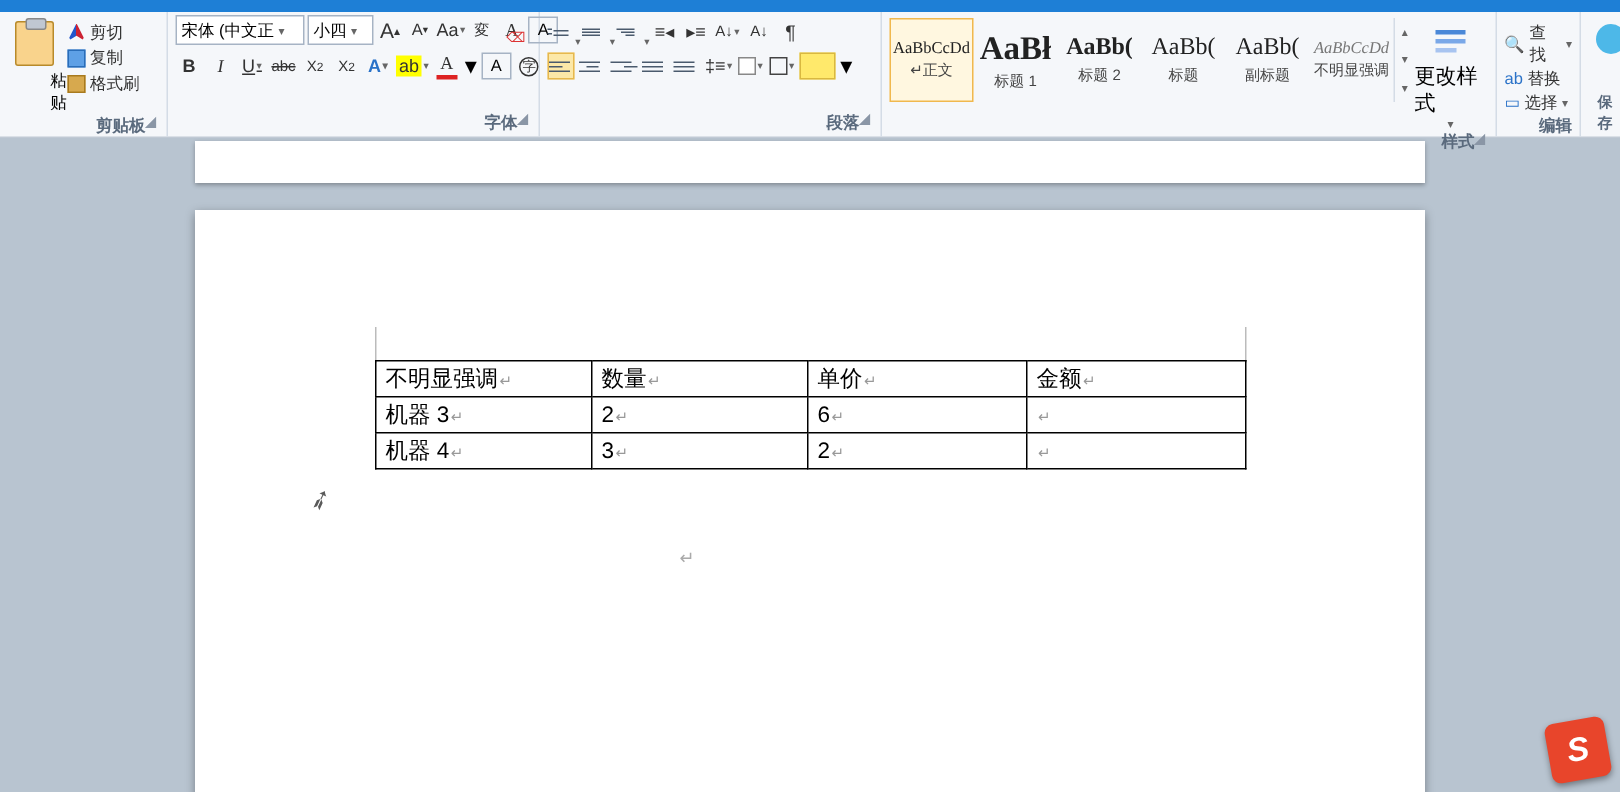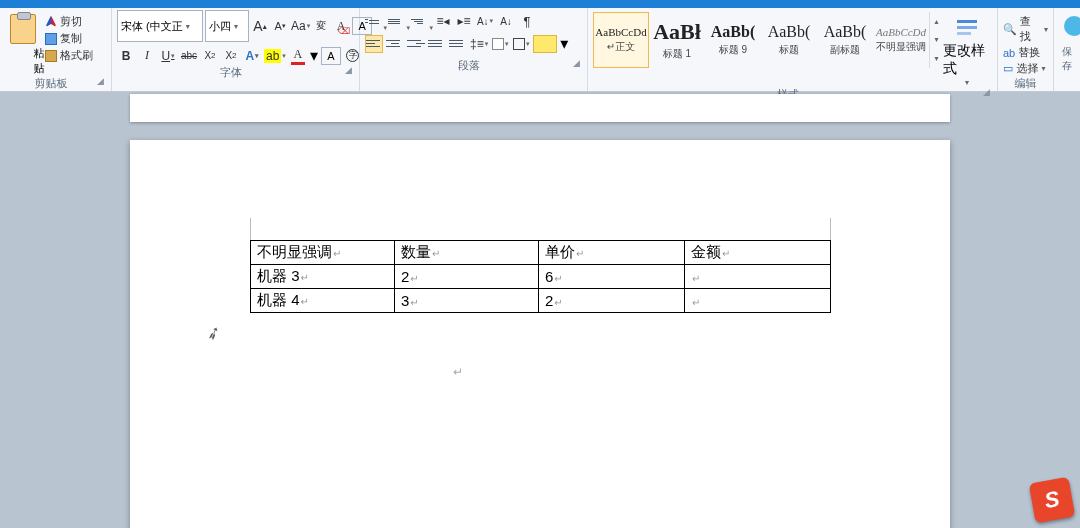--- a/index.html
+++ b/index.html
@@ -5,38 +5,38 @@
 * { margin: 0; padding: 0; box-sizing: border-box; font-family: "Microsoft YaHei", SimSun, Arial, sans-serif; }
 body { background: #b8c4d0; overflow: hidden; width: 1080px; height: 528px; position: relative; }
 
 
 .tabs { height: 8px; background: #1e7fd6; display: flex; align-items: flex-end; padding-left: 40px; }
 
 
 .ribbon { height: 84px; background: #f5f7fa; border-bottom: 1px solid #c0c9d4; display: flex; position: relative; }
 .ribbon-group { border-right: 1px solid #d4dce6; height: 100%; display: flex; flex-direction: column; justify-content: space-between; padding: 2px 5px 0 5px; }
 .group-body { flex: 1; display: flex; align-items: flex-start; }
-.group-label { text-align: center; font-size: 11px; color: #5a6a7d; padding-bottom: 18px; }
+.group-label { text-align: right; font-size: 11px; color: #5a6a7d; padding-bottom: 2px; font-weight: bold; }
 .group-label .corner { float: right; font-size: 9px; color: #8a96a6; margin-right: 2px; }
 
 
 .paste-btn { display: flex; flex-direction: column; align-items: center; width: 36px; padding-top: 4px; }
 .paste-icon { width: 26px; height: 30px; background: #f9d38c; border: 1px solid #b88a2a; border-radius: 2px; position: relative; }
 .paste-icon::before { content:""; position:absolute; top:-3px; left:6px; width:12px; height:6px; background:#c0c7d2; border:1px solid #888; border-radius:2px; }
 .paste-lbl { font-size: 11px; margin-top: 2px; margin-left: 32px; }
 .clip-side { display:flex; flex-direction:column; gap:2px; margin-left:4px; padding-top:4px; }
 .clip-side div { font-size: 11px; color:#333; display:flex; align-items:center; gap:3px; }
 .tiny-ico { width:12px; height:12px; display:inline-block; }
 .cut-ico { background: conic-gradient(#c23 0 50%, #25c 50% 100%); border-radius:50%; clip-path: polygon(0 100%,50% 0,100% 100%,50% 70%); }
 .copy-ico { background:#5ea0e6; border:1px solid #2a6db8; }
 .brush-ico { background:#d7a94e; border:1px solid #a87a1e; }
 
 
 .font-row1 { display:flex; align-items:center; gap:2px; }
-.combo { height:32px; border:1px solid #a6b3c4; background:#fff; font-size:11px; display:flex; align-items:center; padding:0 3px; }
+.combo { height:20px; border:1px solid #a6b3c4; background:#fff; font-size:11px; display:flex; align-items:center; padding:0 3px; }
 .combo .arrow { margin-left:3px; font-size:8px; color:#666; }
 .font-row2 { display:flex; align-items:center; gap:3px; margin-top:4px; }
 .fbtn { min-width:18px; height:18px; display:flex; align-items:center; justify-content:center; font-size:12px; color:#333; cursor:default; }
 .fbtn.bold { font-weight:bold; }
 .fbtn.italic { font-style:italic; font-family:serif; }
 .fbtn.under { text-decoration:underline; }
 .fbtn.strike { text-decoration:line-through; font-size:10px; }
 .fbtn.sub { font-size:10px; }
 .fbtn .dd { font-size:7px; margin-left:1px; color:#666; }
 .color-bar { width:14px; height:3px; }
@@ -255,21 +255,21 @@
         <div class="style-box sel">
             <div class="style-prev" style="font-size:11px">AaBbCcDd</div>
             <div class="style-nm">↵正文</div>
           </div>
         <div class="style-box">
             <div class="style-prev" style="font-size:22px;font-weight:bold">AaBł</div>
             <div class="style-nm">标题 1</div>
           </div>
         <div class="style-box">
             <div class="style-prev" style="font-size:16px;font-weight:bold">AaBb(</div>
-            <div class="style-nm">标题 9</div>
+            <div class="style-nm">标题 2</div>
           </div>
         <div class="style-box">
             <div class="style-prev" style="font-size:16px">AaBb(</div>
             <div class="style-nm">标题</div>
           </div>
         <div class="style-box">
             <div class="style-prev" style="font-size:16px">AaBb(</div>
             <div class="style-nm">副标题</div>
           </div>
         <div class="style-box">

